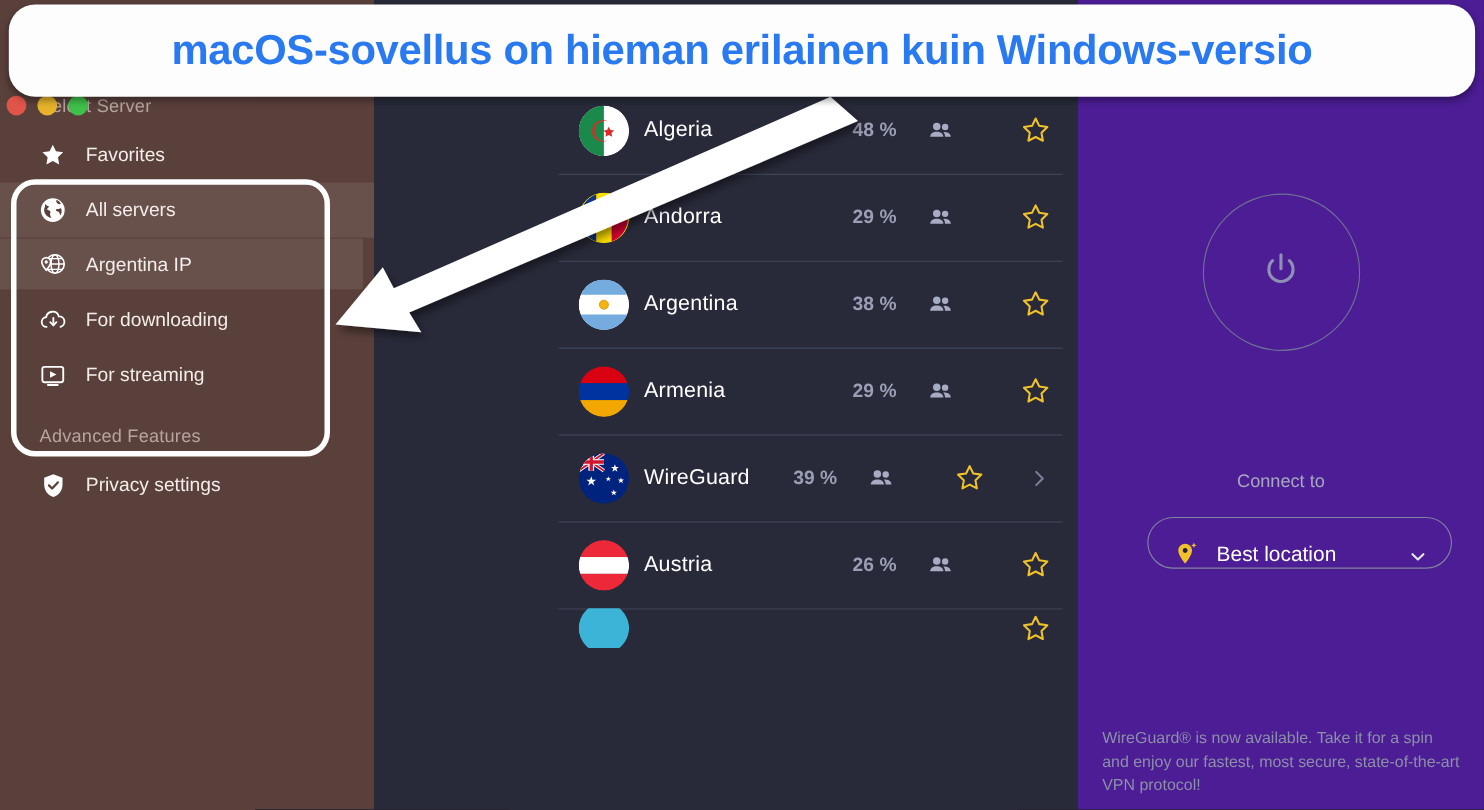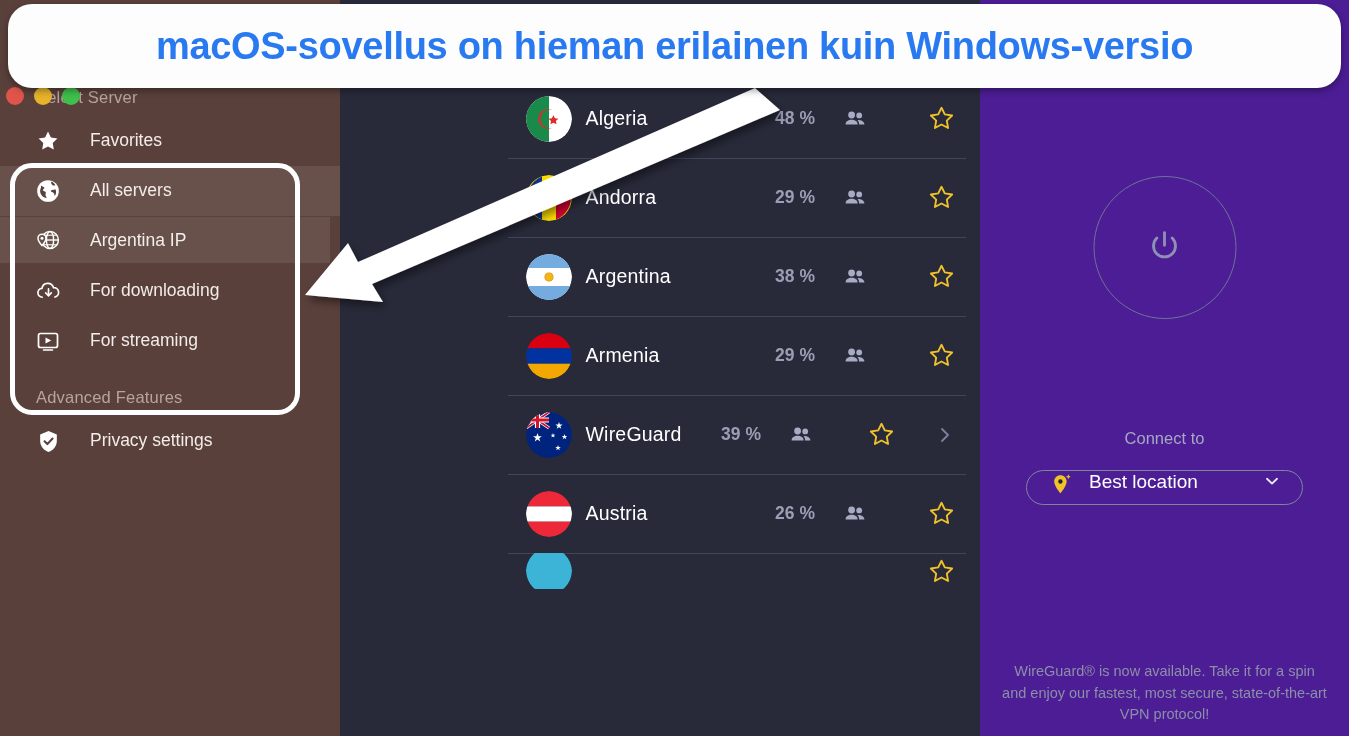--- a/index.html
+++ b/index.html
@@ -21,21 +21,21 @@
   .traffic i.g{ left:62px; background:#3fc04a; }
 
   .side-head{
     color:#b7a49f; font-size:16.5px; letter-spacing:.2px;
     padding:0 0 0 36px; margin-top:40px; height:22px; line-height:22px;
   }
   #advanced-head{ margin-top:20px; }
 
   .side-list{ margin-top:8px; }
   .side-item{
-    height:50px; display:flex; align-items:center; gap:28px;
+    height:50px; display:flex; align-items:center; gap:16px;
     padding-left:34px; color:#f2ecea; font-size:17.5px;
     position:relative;
   }
   .side-item.active{ background:rgba(255,255,255,.085); }
   .side-item .ico{ width:28px; height:28px; display:flex; align-items:center; justify-content:center; flex:0 0 28px; }
   .side-item .ico svg{ display:block; }
   .side-item .lbl{ line-height:1; }
 
   
   #callout-box{
@@ -112,29 +112,29 @@
   #power-circle{
     position:absolute; left:50%; top:176px; transform:translateX(-50%);
     width:143px; height:143px; border-radius:50%; border:1.6px solid #6f7296;
     display:flex; align-items:center; justify-content:center;
   }
   #connect-label{
     position:absolute; left:0; right:0; top:429px; text-align:center;
     color:#a6a9c0; font-size:16.5px;
   }
   #location-btn{
-    position:absolute; left:46px; top:470px; width:277px; height:35px;
+    position:absolute; left:63px; top:470px; width:277px; height:47px;
     border:1.4px solid #81849f; border-radius:24px;
-    display:flex; align-items:flex-start; padding:0 20px 0 22px; gap:14px;
+    display:flex; align-items:flex-end; padding:0 20px 0 22px; gap:14px;
   }
   #location-btn .pin{ width:26px; height:26px; flex:0 0 26px; display:flex; align-items:center; justify-content:center; }
   #location-btn .ltxt{ color:#ffffff; font-size:19px; }
   #location-btn .dc{ margin-left:auto; width:20px; height:20px; display:flex; align-items:center; justify-content:center; }
   #wg-note{
-    position:absolute; left:22px; right:22px; bottom:10px; text-align:center;
+    position:absolute; left:22px; right:22px; bottom:10px; text-align:left;
     color:#8c8fa8; font-size:14.5px; line-height:1.5;
   }
 
   
   #arrow-overlay{ position:absolute; inset:0; pointer-events:none; z-index:10; }
 
   
   #banner{
     position:absolute; left:8px; top:4px; width:1333px; height:84px;
     background:#fdfdfd; border-radius:24px; z-index:20;

